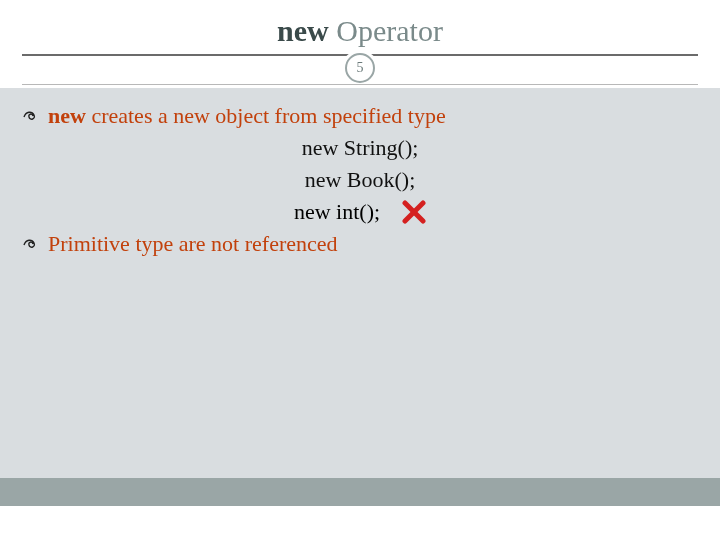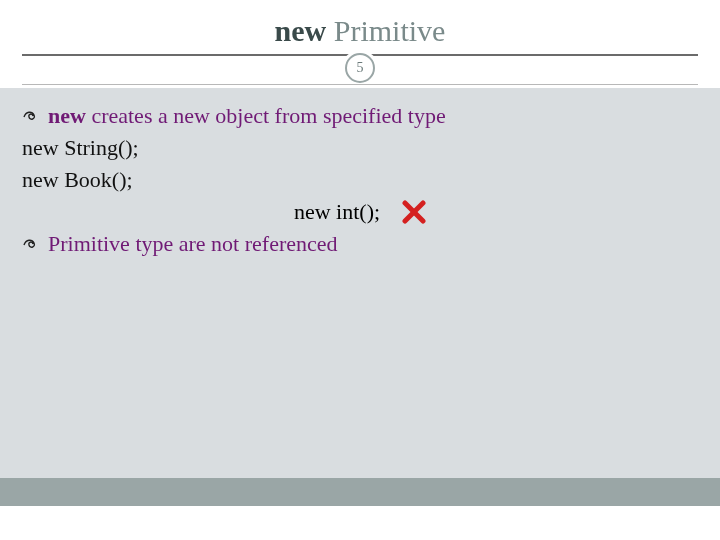--- a/index.html
+++ b/index.html
@@ -70,35 +70,36 @@
     position: relative;
   }
   .footer-bar {
     position: absolute;
     left: 0; right: 0; bottom: 0;
     height: 28px;
     background: #9aa6a6;
   }
   .bullet-line {
     font-size: 22px;
-    color: #701a75;
+    color: #c2410c;
     line-height: 1.45;
     display: flex;
     align-items: baseline;
   }
   .bullet {
     font-family: Georgia, serif;
     font-size: 20px;
     color: #2a2a2a;
     margin-right: 4px;
     width: 22px;
     display: inline-block;
   }
   .bold { font-weight: bold; }
   .center-line {
+    text-align: center;
     font-size: 22px;
     color: #111;
     line-height: 1.45;
     position: relative;
   }
   .int-line {
     display: flex;
     justify-content: center;
     align-items: center;
     gap: 22px;
@@ -111,21 +112,21 @@
     display: inline-block;
   }
 </style>
 </head>
 <body>
 
 <div class="slide">
 
   <div class="title-area">
     <div class="title">
-      <span class="bold">new</span><span> Primitive</span>
+      <span class="bold">new</span><span> Operator</span>
     </div>
   </div>
 
   <div class="rule-wrap">
     <hr class="hr-top">
     <div class="badge">
       <span>5</span>
     </div>
     <hr class="hr-bottom">
   </div>

